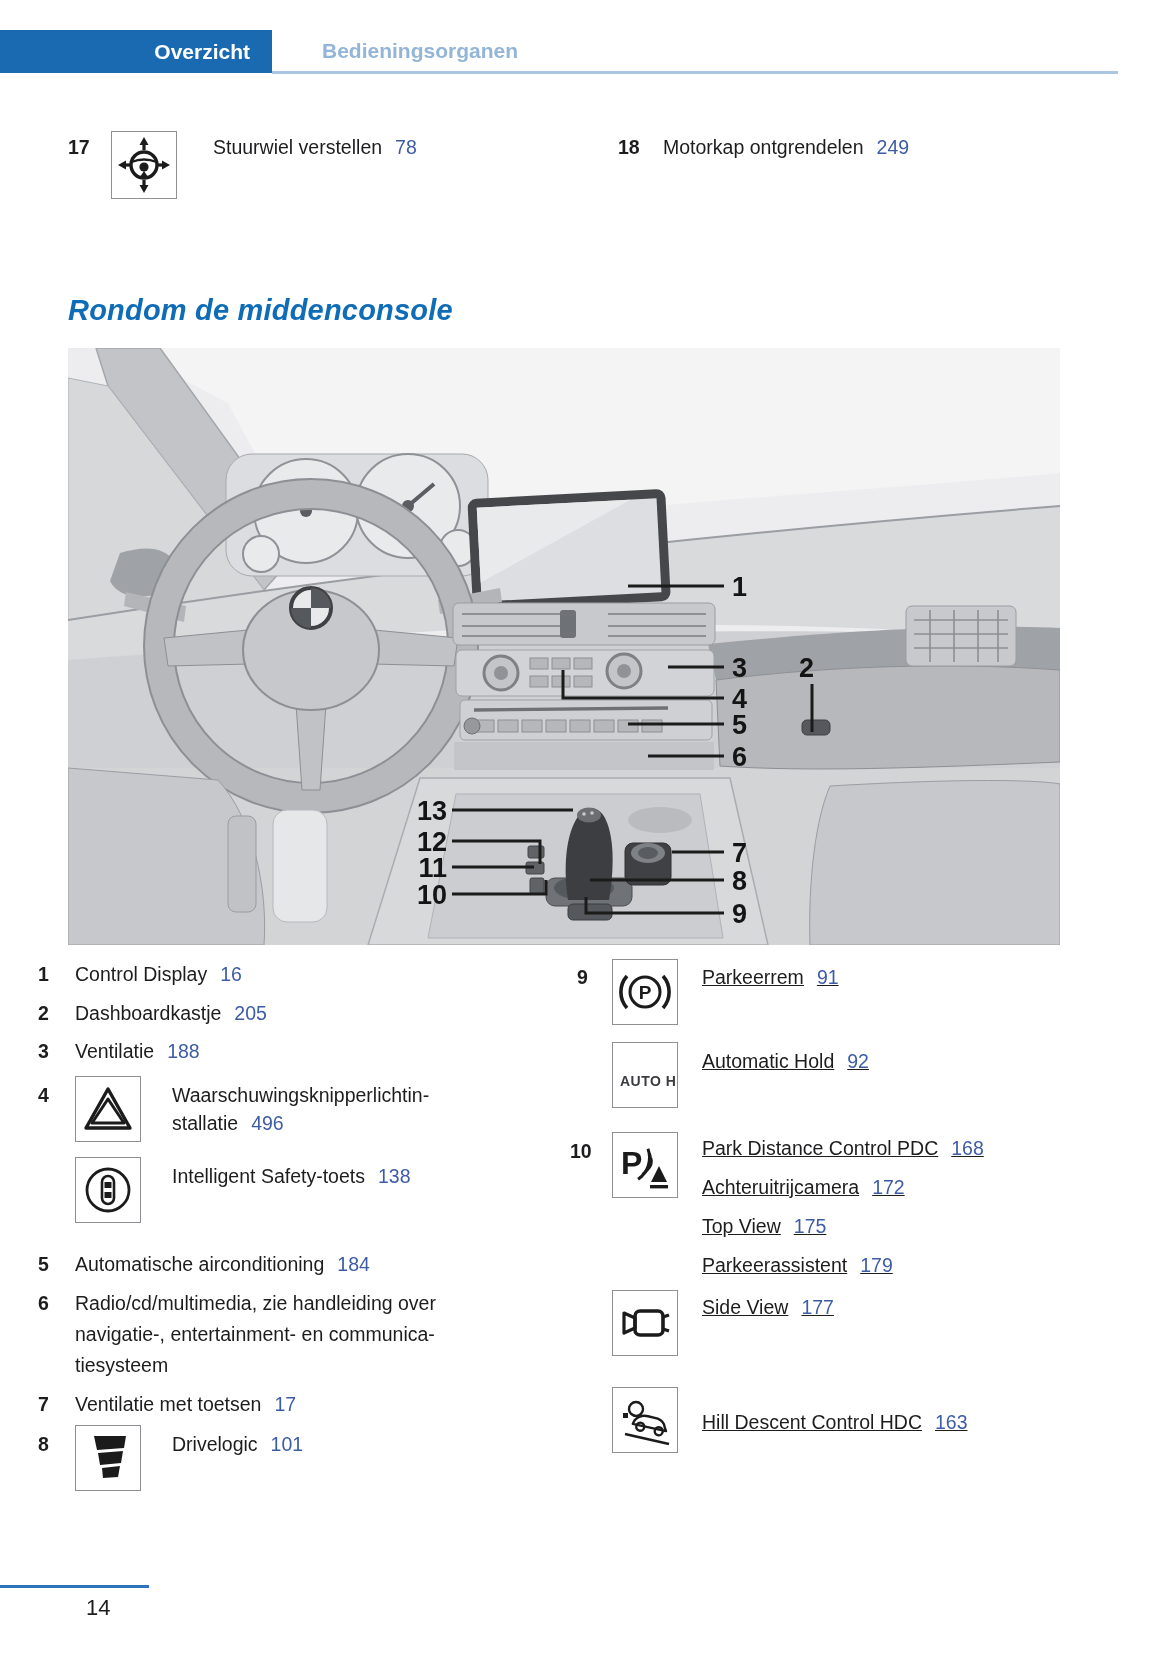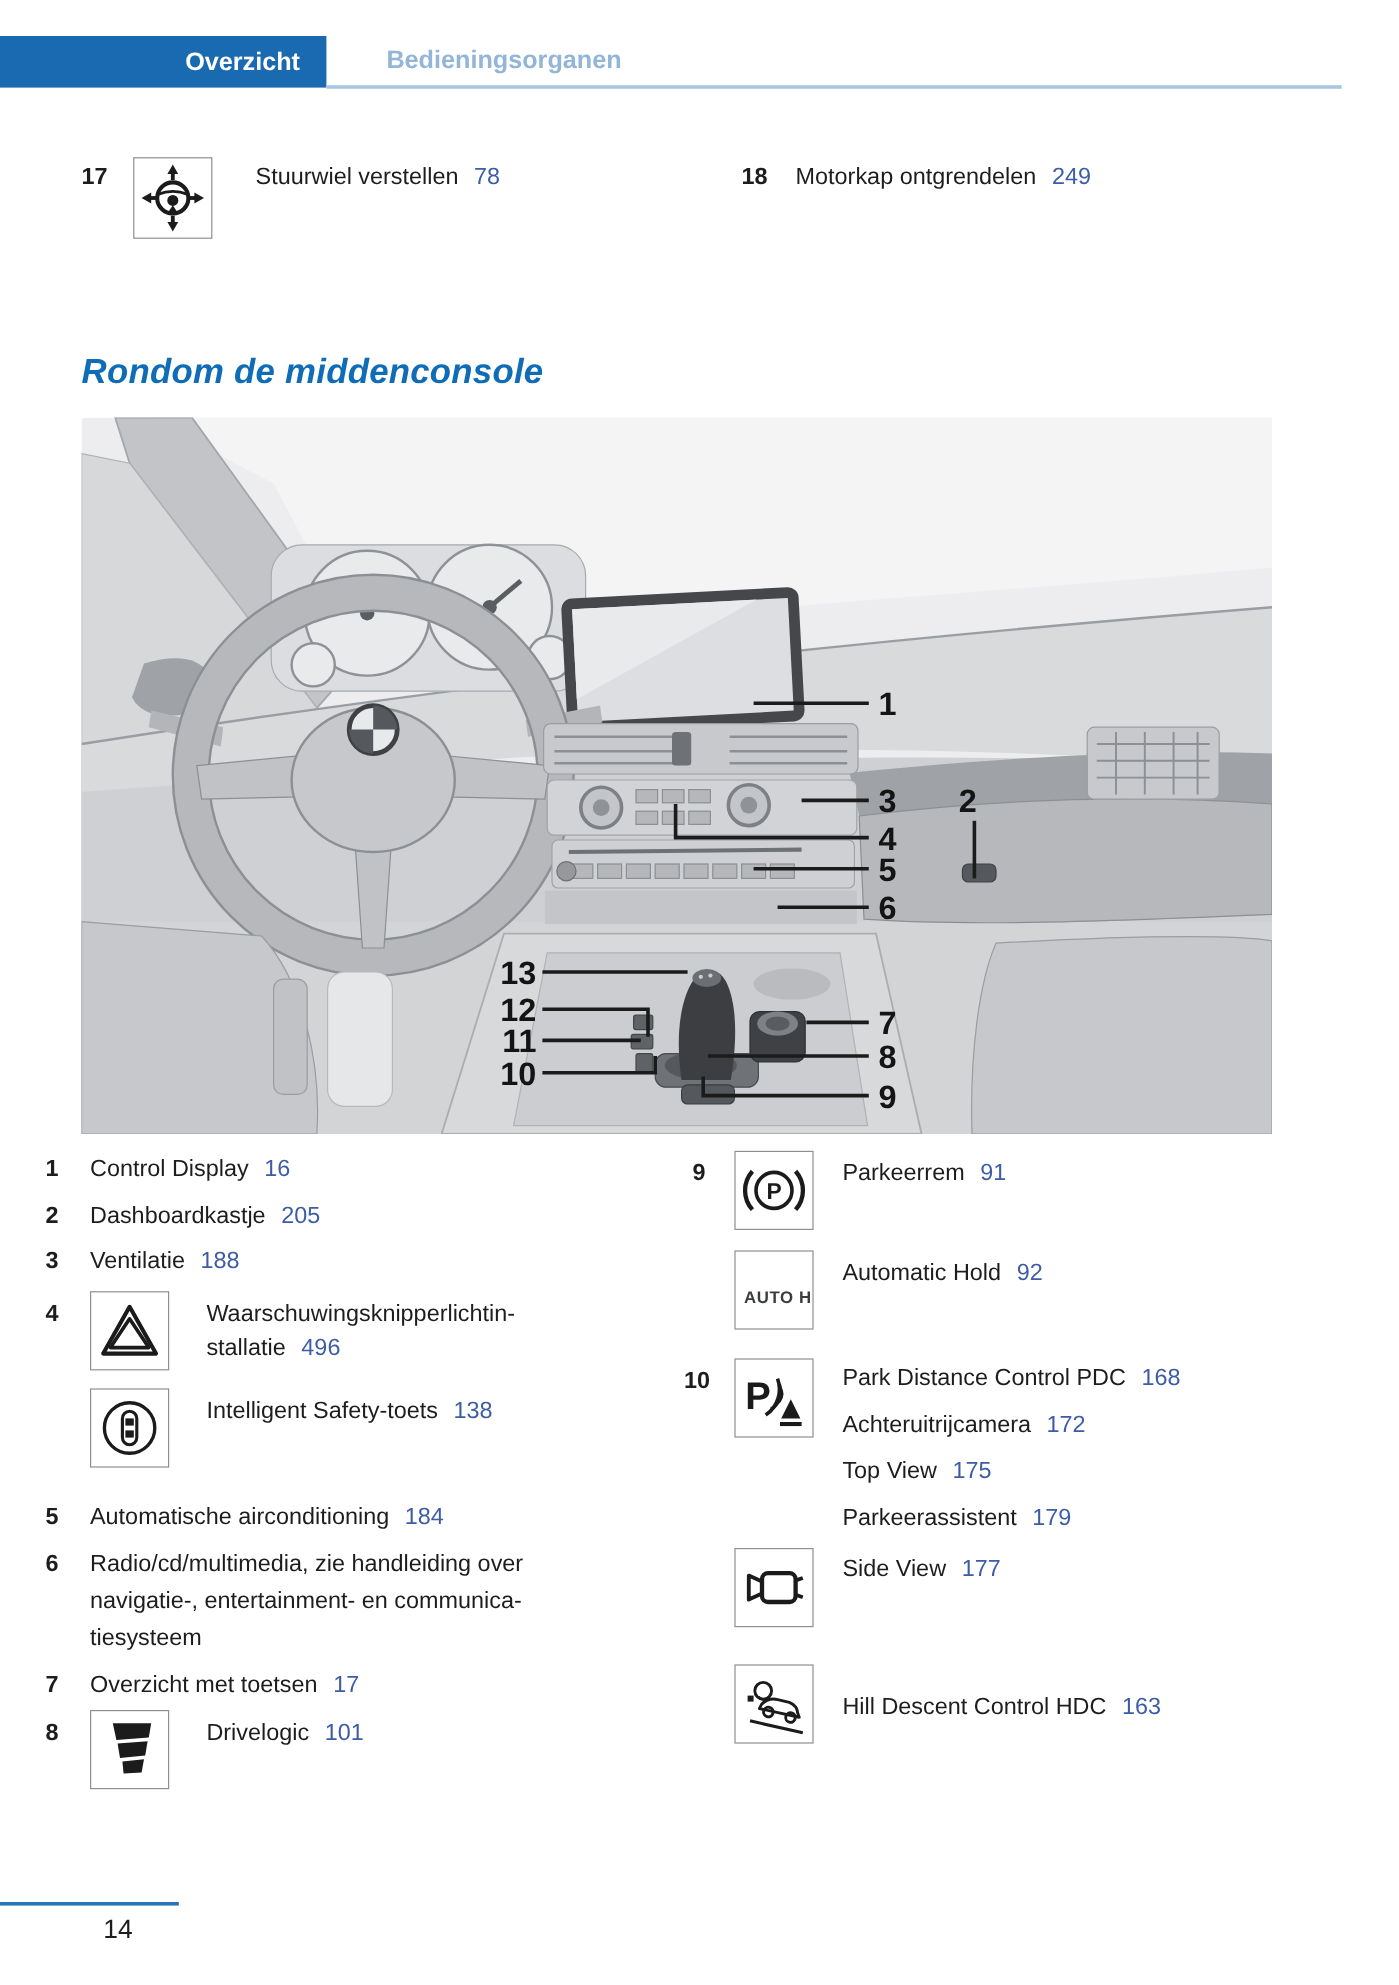--- a/index.html
+++ b/index.html
@@ -18,21 +18,21 @@
   .title{left:38px;top:294px;font-size:29px;font-weight:700;color:#0f6cb7;letter-spacing:.2px;font-style:italic;}
   
   .lrow{position:absolute;display:flex;align-items:flex-start;font-size:19.5px;line-height:28px;}
   .num{font-weight:700;flex:none;}
   .numw{width:37px;}
   .lbl{white-space:pre-line;}
   .pg{color:#3d5ca6;margin-left:13px;text-decoration:none;cursor:pointer;}
   .iconbox{width:66px;height:66px;border:1px solid #8f9094;background:#fff;flex:none;
            display:flex;align-items:center;justify-content:center;box-sizing:border-box;}
   .gapL{margin-left:31px;}
-  .gapR{margin-left:24px;}
+  .gapR{margin-left:24px;text-decoration:underline;}
   .entry{line-height:22px;margin-bottom:17px;white-space:nowrap;}
   .autoh{font-size:14px;font-weight:700;color:#3a3c40;letter-spacing:.5px;}
   
   .diagram{left:38px;top:348px;width:992px;height:597px;}
   
   .frule{left:0;top:1585px;width:119px;height:3px;background:#2b74b8;}
   .pagenum{left:56px;top:1595px;width:60px;text-align:left;font-size:22px;}
   svg text.callout{font-family:"Liberation Sans",sans-serif;font-weight:700;font-size:27px;fill:#141414;}
 </style>
 </head>
@@ -271,21 +271,21 @@
   <span><span class="lbl">Automatische airconditioning</span><a class="pg">184</a></span>
 </div>
 <div class="lrow" style="left:38px;top:1288px;line-height:31px;">
   <span class="num numw">6</span>
   <span><span class="lbl">Radio/cd/multimedia, zie handleiding over
 navigatie-, entertainment- en communica-
 tiesysteem</span></span>
 </div>
 <div class="lrow" style="left:38px;top:1390px;">
   <span class="num numw">7</span>
-  <span><span class="lbl">Overzicht met toetsen</span><a class="pg">17</a></span>
+  <span><span class="lbl">Ventilatie met toetsen</span><a class="pg">17</a></span>
 </div>
 <div class="lrow" style="left:38px;top:1430px;">
   <span class="num numw">8</span>
   <span class="iconbox" style="margin-top:-5px;">
     <svg width="44" height="48" viewBox="0 0 44 48">
       <g fill="#1b1b1b">
         <path d="M8,2 L40,2 L38,14 L11,16 Z"></path>
         <path d="M12,19 L37,17 L35,29 L14,31 Z"></path>
         <path d="M16,34 L34,32 L32,43 L17,44 Z"></path>
       </g>

